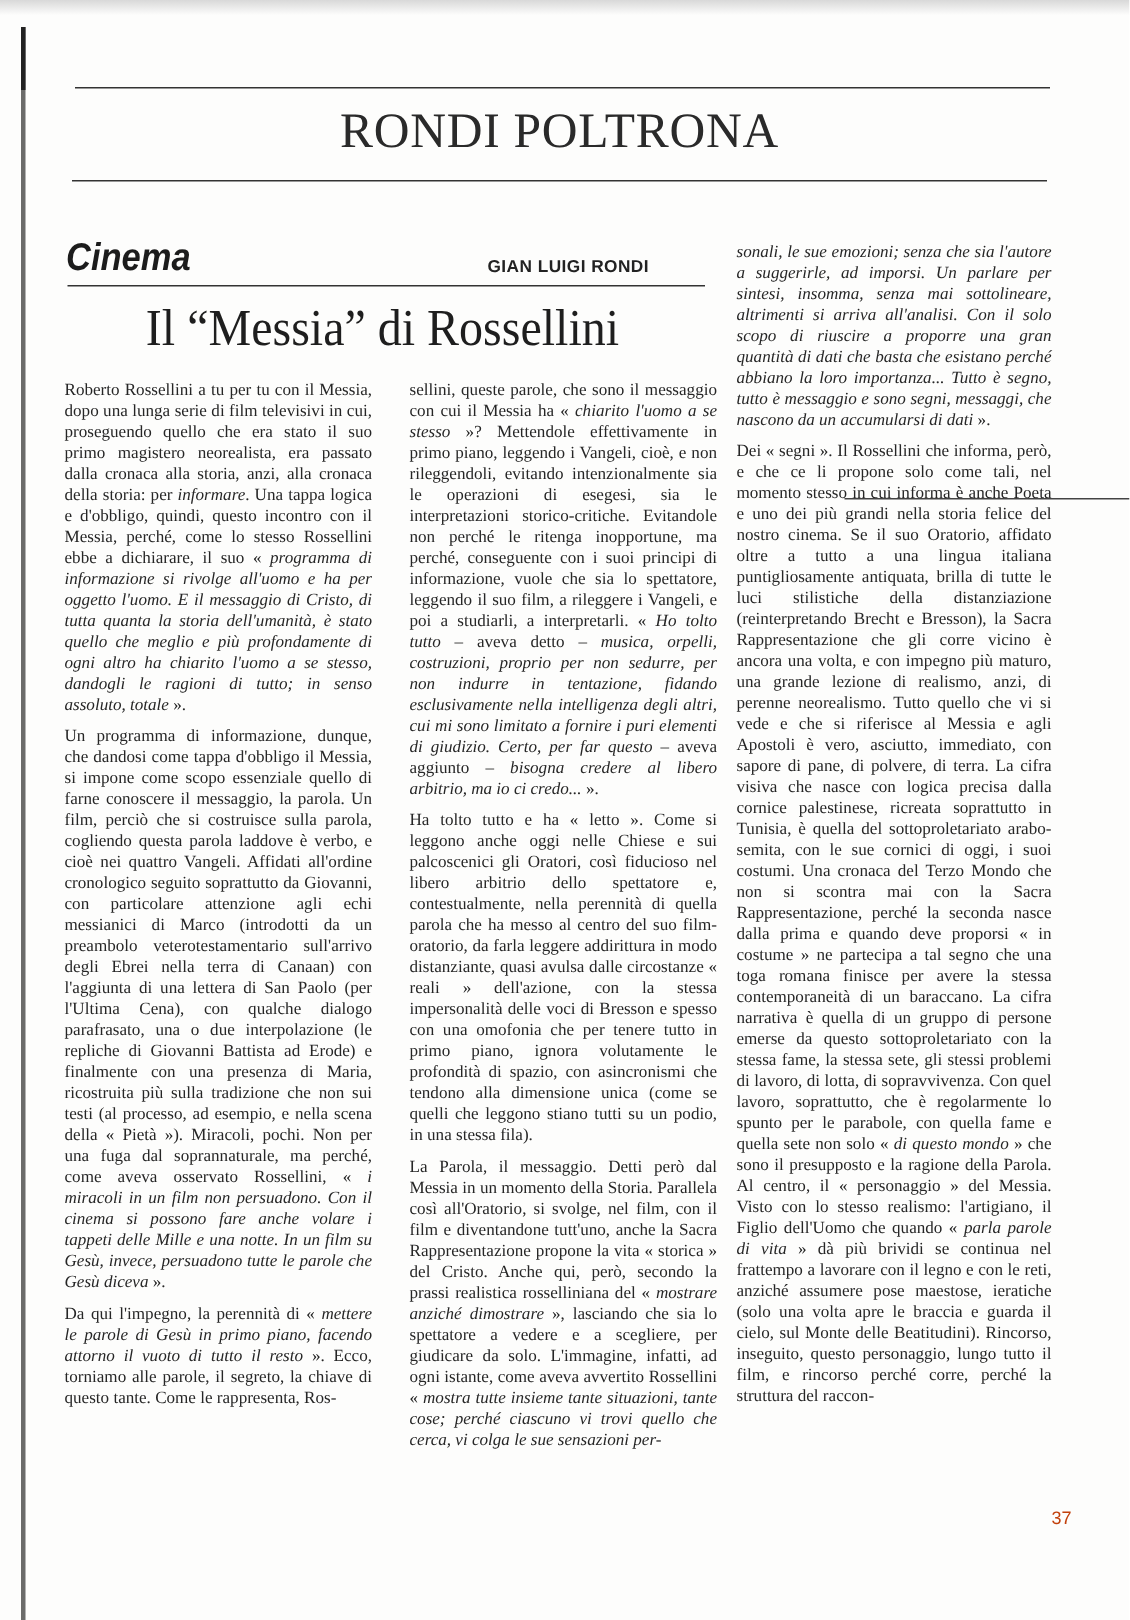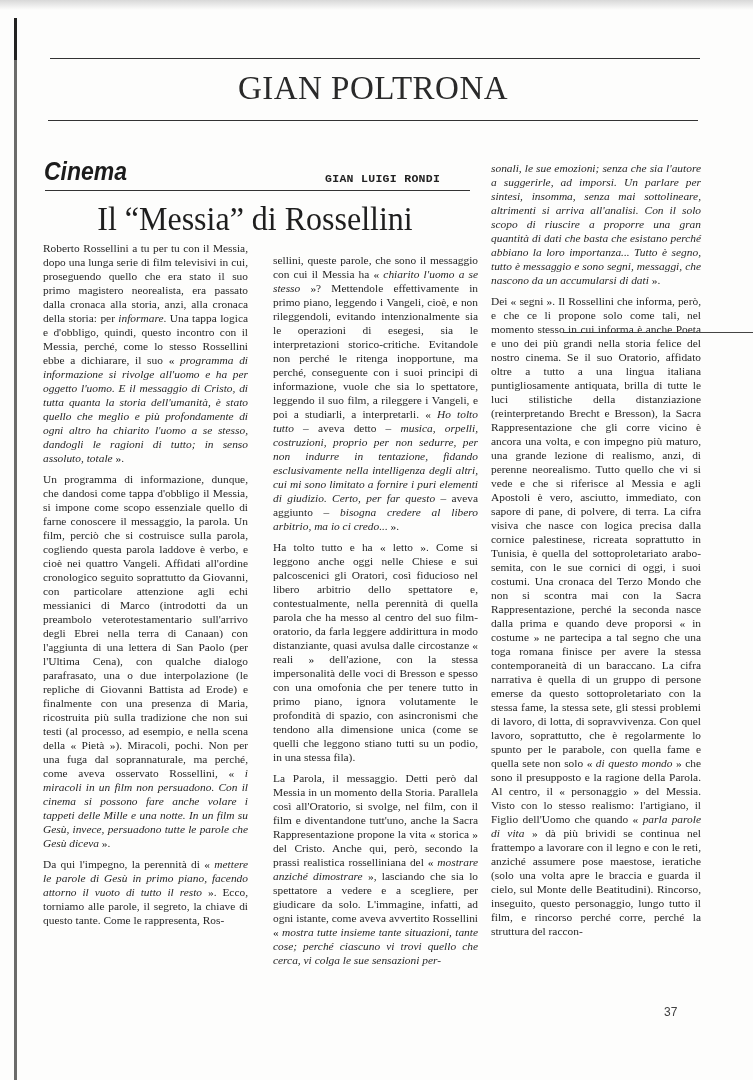--- a/index.html
+++ b/index.html
@@ -4,41 +4,41 @@
 <style>
   html, body { margin: 0; padding: 0; background: #ffffff; }
   body { width: 753px; height: 1080px; position: relative; overflow: hidden; font-family: "DejaVu Serif", serif; color: #222; }
   .page { position: absolute; left: 0; top: 0; width: 753px; height: 1080px; background: #fdfdfc; }
   .topshade { position: absolute; left: 0; top: 0; width: 753px; height: 10px; background: linear-gradient(#d8d8d8, #fdfdfc); }
   .binding { position: absolute; left: 14px; top: 18px; width: 3px; height: 1062px; background: #3a3a3a; opacity: 0.75; }
   .binding-mark { position: absolute; left: 14px; top: 18px; width: 8px; height: 42px; border-left: 3px solid #222; }
   .rule { position: absolute; height: 0; border-top: 1.5px solid #333; }
   .section-title { position: absolute; left: 33px; top: 70px; width: 680px; text-align: center; font-family: "Liberation Serif", serif; font-size: 33px; letter-spacing: 0.5px; color: #2a2a2a; }
   .rubric { position: absolute; left: 44px; top: 158px; font-family: "Liberation Sans", sans-serif; font-weight: bold; font-style: italic; font-size: 23px; color: #1c1c1c; transform: scaleY(1.12); }
-  .author { position: absolute; left: 325px; top: 172px; font-family: Liberation Mono, monospace; font-weight: bold; font-size: 11.5px; letter-spacing: 0.3px; color: #222; }
+  .author { position: absolute; left: 325px; top: 172px; font-family: Liberation Sans, sans-serif; font-weight: bold; font-size: 11.5px; letter-spacing: 0.3px; color: #222; }
   .headline { position: absolute; left: 44px; top: 200px; width: 422px; text-align: center; font-family: "Liberation Serif", serif; font-size: 32px; color: #1e1e1e; transform: scaleY(1.08); }
   .col { position: absolute; font-family: "Liberation Serif", serif; font-size: 11.4px; line-height: 14.0px; text-align: justify; color: #262626; }
   .col p { margin: 0 0 7px 0; hyphens: manual; }
   .col p .it { font-style: italic; }
-  #col1 { left: 43px; top: 241px; width: 205px; }
+  #col1 { left: 43px; top: 253px; width: 205px; }
   #col2 { left: 273px; top: 253px; width: 205px; }
   #col3 { left: 491px; top: 161px; width: 210px; }
   .strike-line { position: absolute; left: 563px; top: 332px; width: 190px; border-top: 1px solid #444; }
-  .page-number { position: absolute; left: 664px; top: 1005px; font-family: "Liberation Sans", sans-serif; font-size: 12px; color: #404040; }
+  .page-number { position: absolute; left: 701px; top: 1005px; font-family: "Liberation Sans", sans-serif; font-size: 12px; color: #c2410c; }
 </style>
 </head>
 <body>
 
 <div class="page">
   <div class="topshade"></div>
   <div class="binding"></div>
   <div class="binding-mark"></div>
 
   <div class="rule" style="left:50px; top:58px; width:650px;"></div>
-  <h1 class="section-title" style="margin:0; font-weight:normal;">GIAN POLTRONA</h1>
+  <h1 class="section-title" style="margin:0; font-weight:normal;">RONDI POLTRONA</h1>
   <div class="rule" style="left:48px; top:120px; width:650px;"></div>
 
   <div class="rubric">Cinema</div>
   <div class="author">GIAN LUIGI RONDI</div>
   <div class="rule" style="left:45px; top:190px; width:425px; border-top-width:1.2px;"></div>
 
   <h2 class="headline" style="margin:0; font-weight:normal;">Il “Messia” di Rossellini</h2>
 
   <div class="col" id="col1">
       <p><span>Roberto Rossellini a tu per tu con il Messia, dopo una lunga serie di film televisivi in cui, proseguendo quello che era stato il suo primo magistero neorealista, era passato dalla cronaca alla storia, anzi, alla cronaca della storia: per </span><span class="it">informare</span><span>. Una tappa logica e d'obbligo, quindi, questo incontro con il Messia, perché, come lo stesso Rossellini ebbe a dichiarare, il suo « </span><span class="it">programma di informazione si rivolge all'uomo e ha per oggetto l'uomo. E il messaggio di Cristo, di tutta quanta la storia dell'umanità, è stato quello che meglio e più profondamente di ogni altro ha chiarito l'uomo a se stesso, dandogli le ragioni di tutto; in senso assoluto, totale</span><span> ».</span></p>

